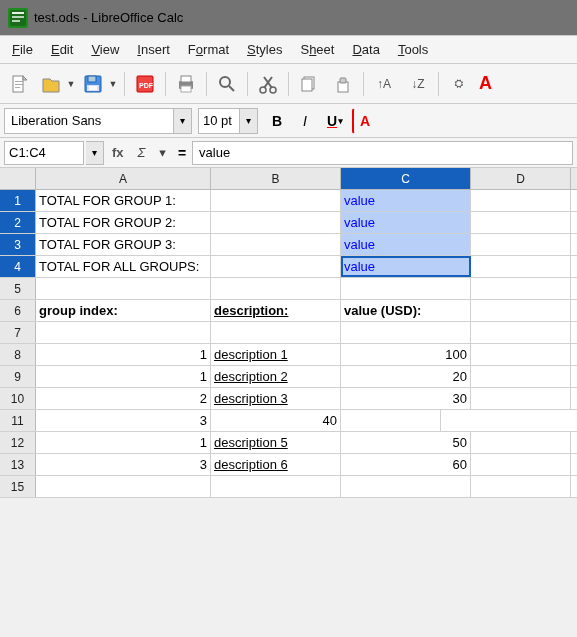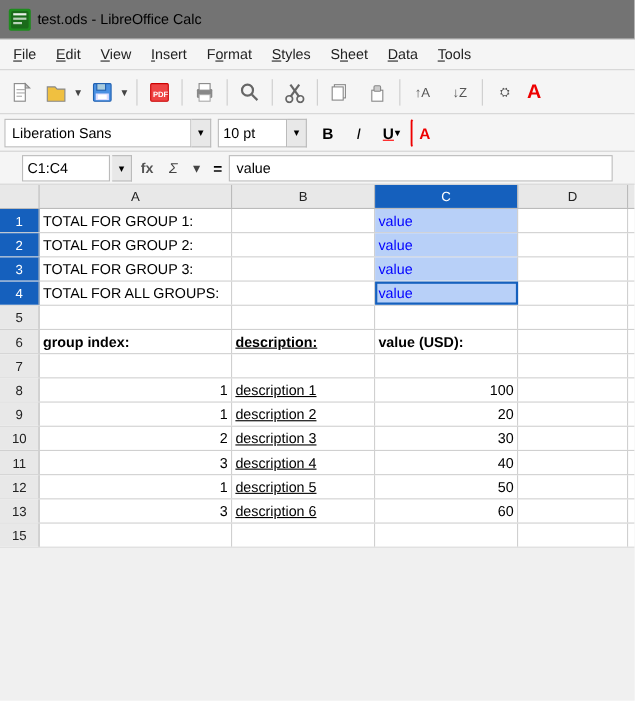--- a/index.html
+++ b/index.html
@@ -84,21 +84,21 @@
     }
 
     
     #formula-bar {
       background: #f5f5f5;
       height: 30px;
       display: flex;
       align-items: center;
       border-bottom: 1px solid #ccc;
       gap: 2px;
-      padding: 0 20px;
+      padding: 0 4px;
     }
     #cell-ref-box {
       width: 80px;
       height: 24px;
       border: 1px solid #bbb;
       background: white;
       display: flex;
       align-items: center;
       padding: 0 4px;
       font-size: 13px;
@@ -159,21 +159,21 @@
       border: 1px solid #bbb;
       border-left: none;
       background: #e8e8e8;
       display: flex;
       align-items: center;
       justify-content: center;
       font-size: 10px;
       cursor: pointer;
     }
     #font-size-box {
-      width: 63px;
+      width: 42px;
       height: 26px;
       border: 1px solid #bbb;
       background: white;
       display: flex;
       align-items: center;
       padding: 0 4px;
       font-size: 13px;
     }
     #font-size-arrow {
       width: 18px;
@@ -525,21 +525,20 @@
       <div class="sheet-row">
         <div class="row-num">10</div>
         <div class="cell cell-a cell-right">2</div>
         <div class="cell cell-b">description 3</div>
         <div class="cell cell-c cell-right">30</div>
         <div class="cell cell-d"></div>
       </div>
       <div class="sheet-row">
         <div class="row-num">11</div>
         <div class="cell cell-a cell-right">3</div>
-        <div class="cell cell-b">description 4</div>
         <div class="cell cell-c cell-right">40</div>
         <div class="cell cell-d"></div>
       </div>
       <div class="sheet-row">
         <div class="row-num">12</div>
         <div class="cell cell-a cell-right">1</div>
         <div class="cell cell-b">description 5</div>
         <div class="cell cell-c cell-right">50</div>
         <div class="cell cell-d"></div>
       </div>

